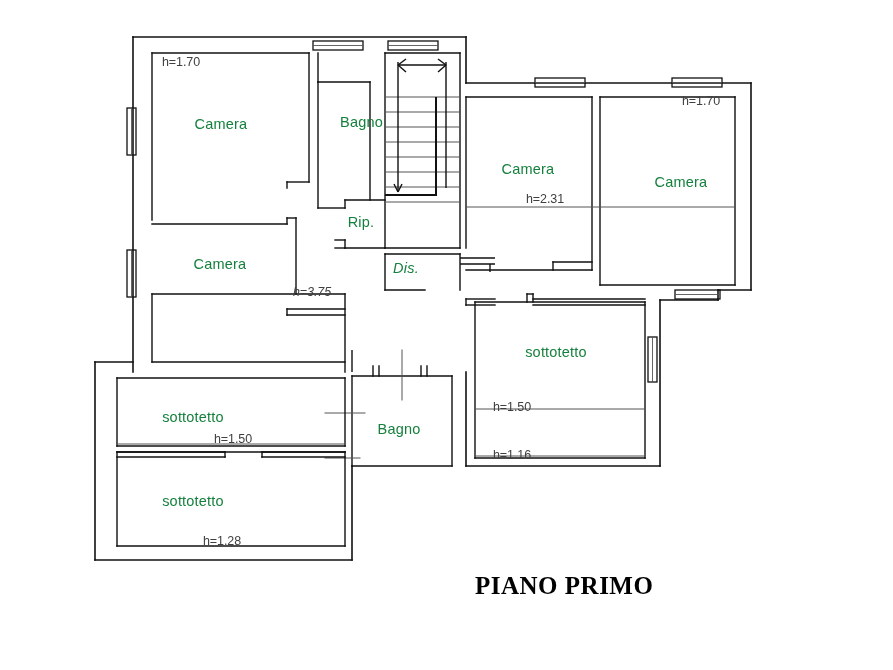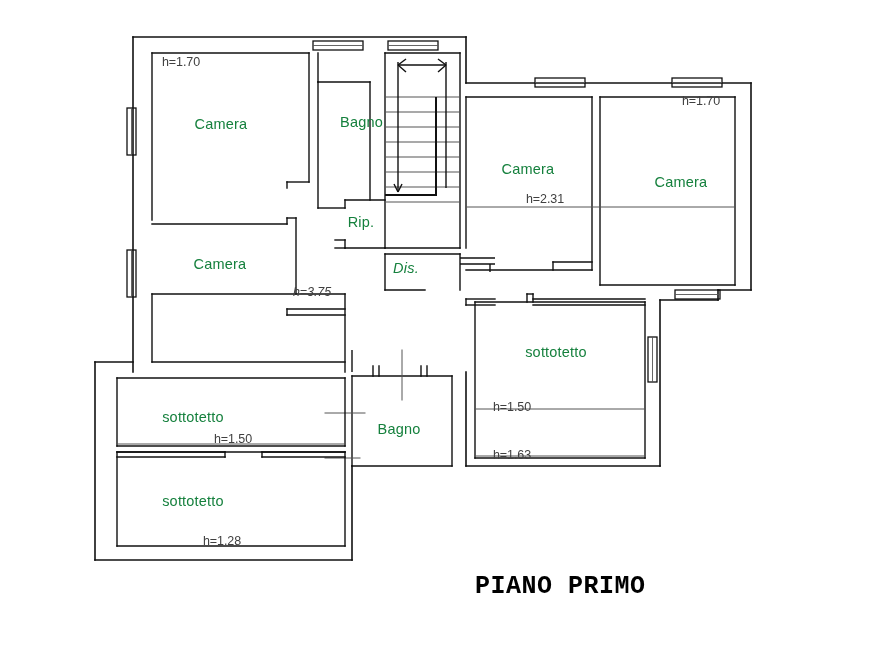--- a/index.html
+++ b/index.html
@@ -44,21 +44,21 @@
     color: #404040;
     white-space: nowrap;
     letter-spacing: -0.1px;
     transform: translate(-50%, -50%);
     pointer-events: none;
   }
   #plan-title {
     position: absolute;
     left: 475px;
     top: 572px;
-    font-family: Liberation Mono, monospace;
+    font-family: Liberation Serif, serif;
     font-size: 25px;
     font-weight: bold;
     color: #000000;
     letter-spacing: 0.5px;
     white-space: nowrap;
   }
 </style>
 </head>
 <body>
 
@@ -270,19 +270,19 @@
   <div class="room-label" style="left:556px; top:352px;">sottotetto</div>
   <div class="room-label" style="left:193px; top:417px;">sottotetto</div>
   <div class="room-label" style="left:193px; top:501px;">sottotetto</div>
   <div class="room-label" style="left:399px; top:429px;">Bagno</div>
 
   <div class="h-label" style="left:181px; top:62px;">h=1.70</div>
   <div class="h-label" style="left:545px; top:199px;">h=2.31</div>
   <div class="h-label" style="left:701px; top:101px;">h=1.70</div>
   <div class="h-label" style="left:312px; top:292px;font-style:italic;">h=3.75</div>
   <div class="h-label" style="left:512px; top:407px;">h=1.50</div>
-  <div class="h-label" style="left:512px; top:455px;">h=1.63</div>
+  <div class="h-label" style="left:512px; top:455px;">h=1.16</div>
   <div class="h-label" style="left:233px; top:439px;">h=1.50</div>
   <div class="h-label" style="left:222px; top:541px;">h=1.28</div>
 
   <div id="plan-title">PIANO PRIMO</div>
 
 </div>
 
 </body></html>

